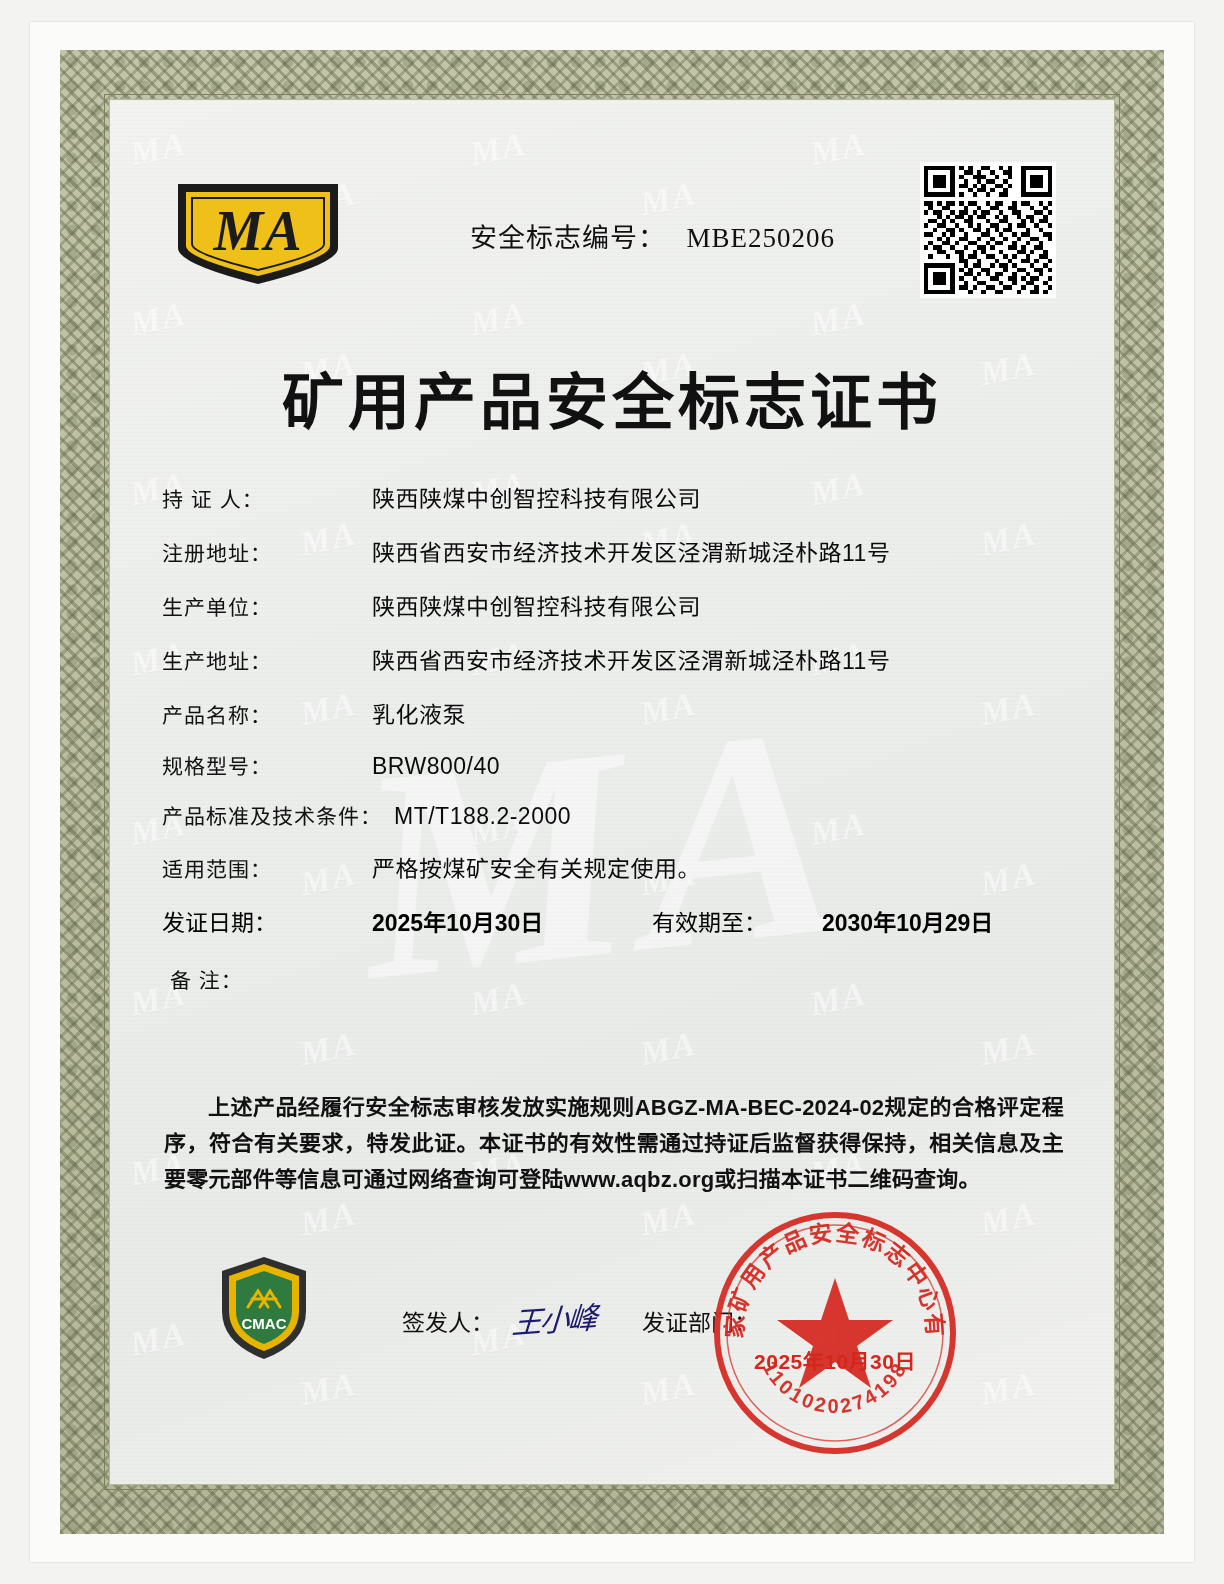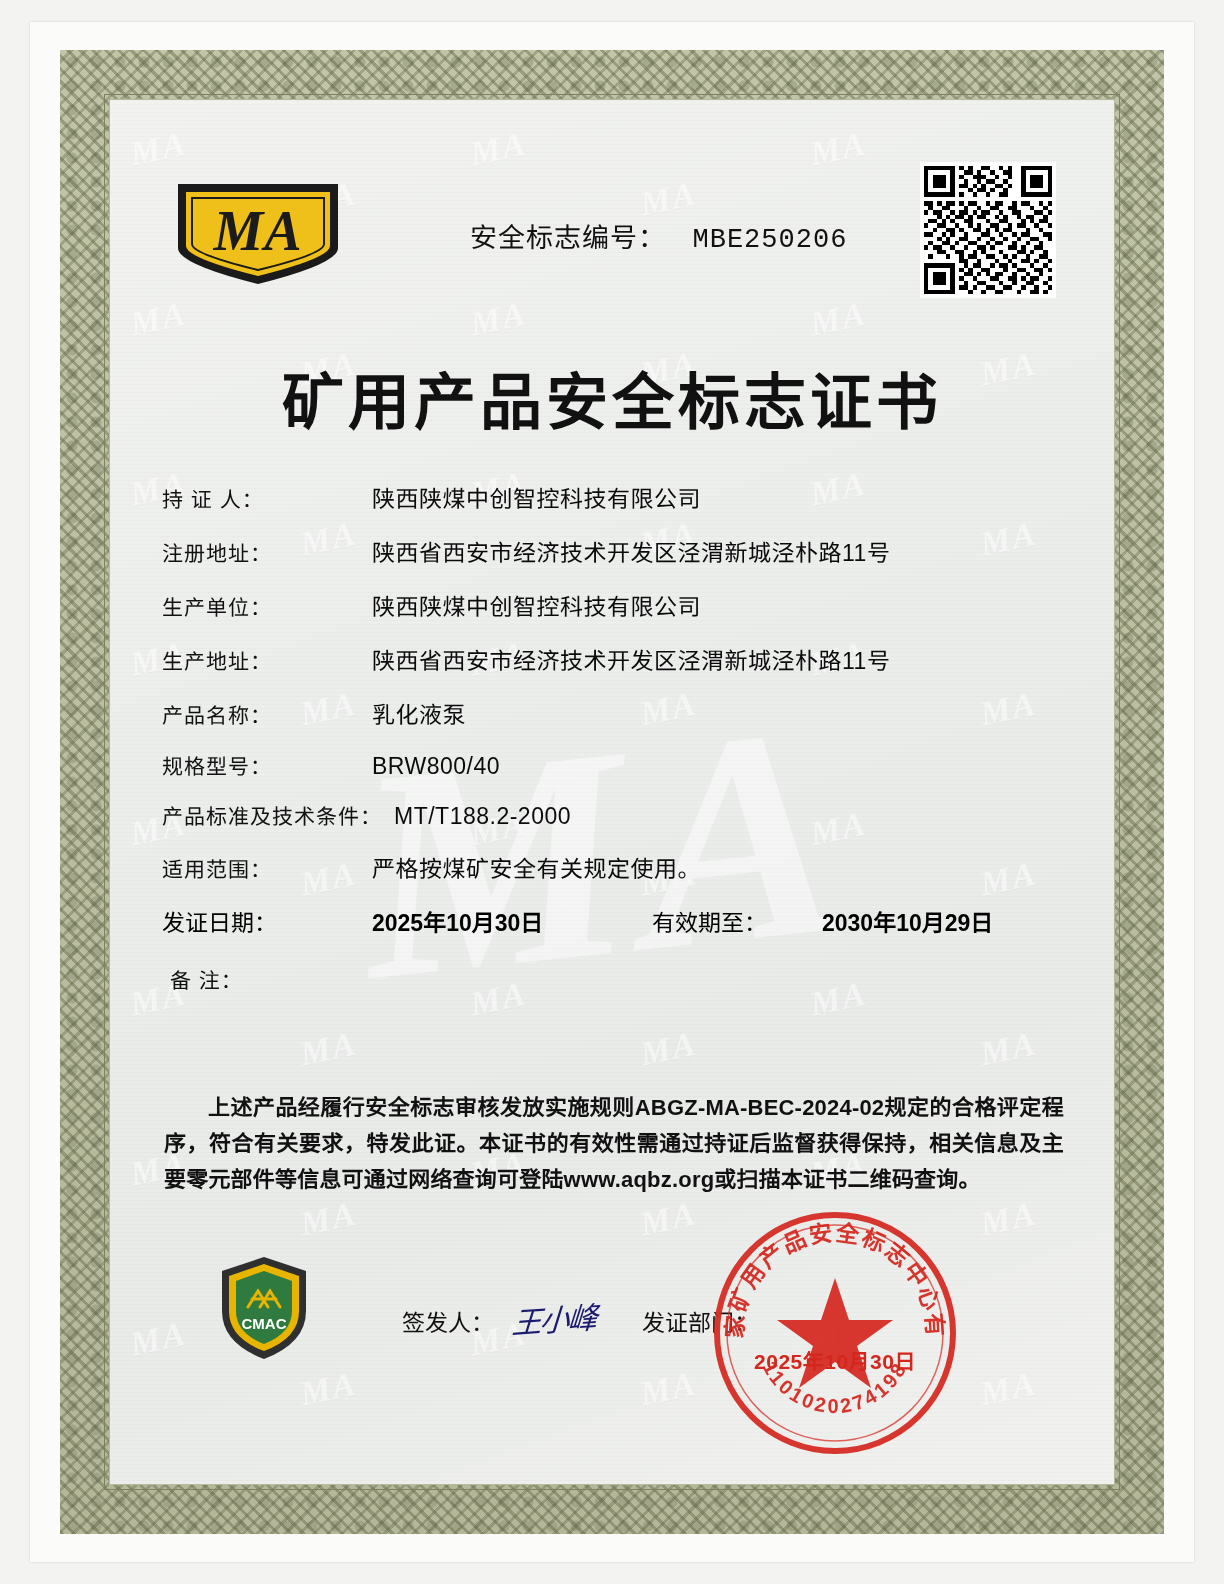--- a/index.html
+++ b/index.html
@@ -137,21 +137,21 @@
   .cert-number-row {
     position: absolute;
     left: 360px;
     top: 116px;
     font-size: 27px;
     color: #111;
     letter-spacing: 1px;
     white-space: nowrap;
   }
   .cert-number-row .label { font-family: "Liberation Sans", sans-serif; }
-  .cert-number-row .value { font-family: Liberation Mono, monospace; margin-left: 18px; }
+  .cert-number-row .value { font-family: Liberation Serif, serif; margin-left: 12px; }
 
   .qr-box {
     position: absolute;
     right: 58px;
     top: 62px;
     width: 136px;
     height: 136px;
     background: #ffffff;
     padding: 4px;
     box-sizing: border-box;

